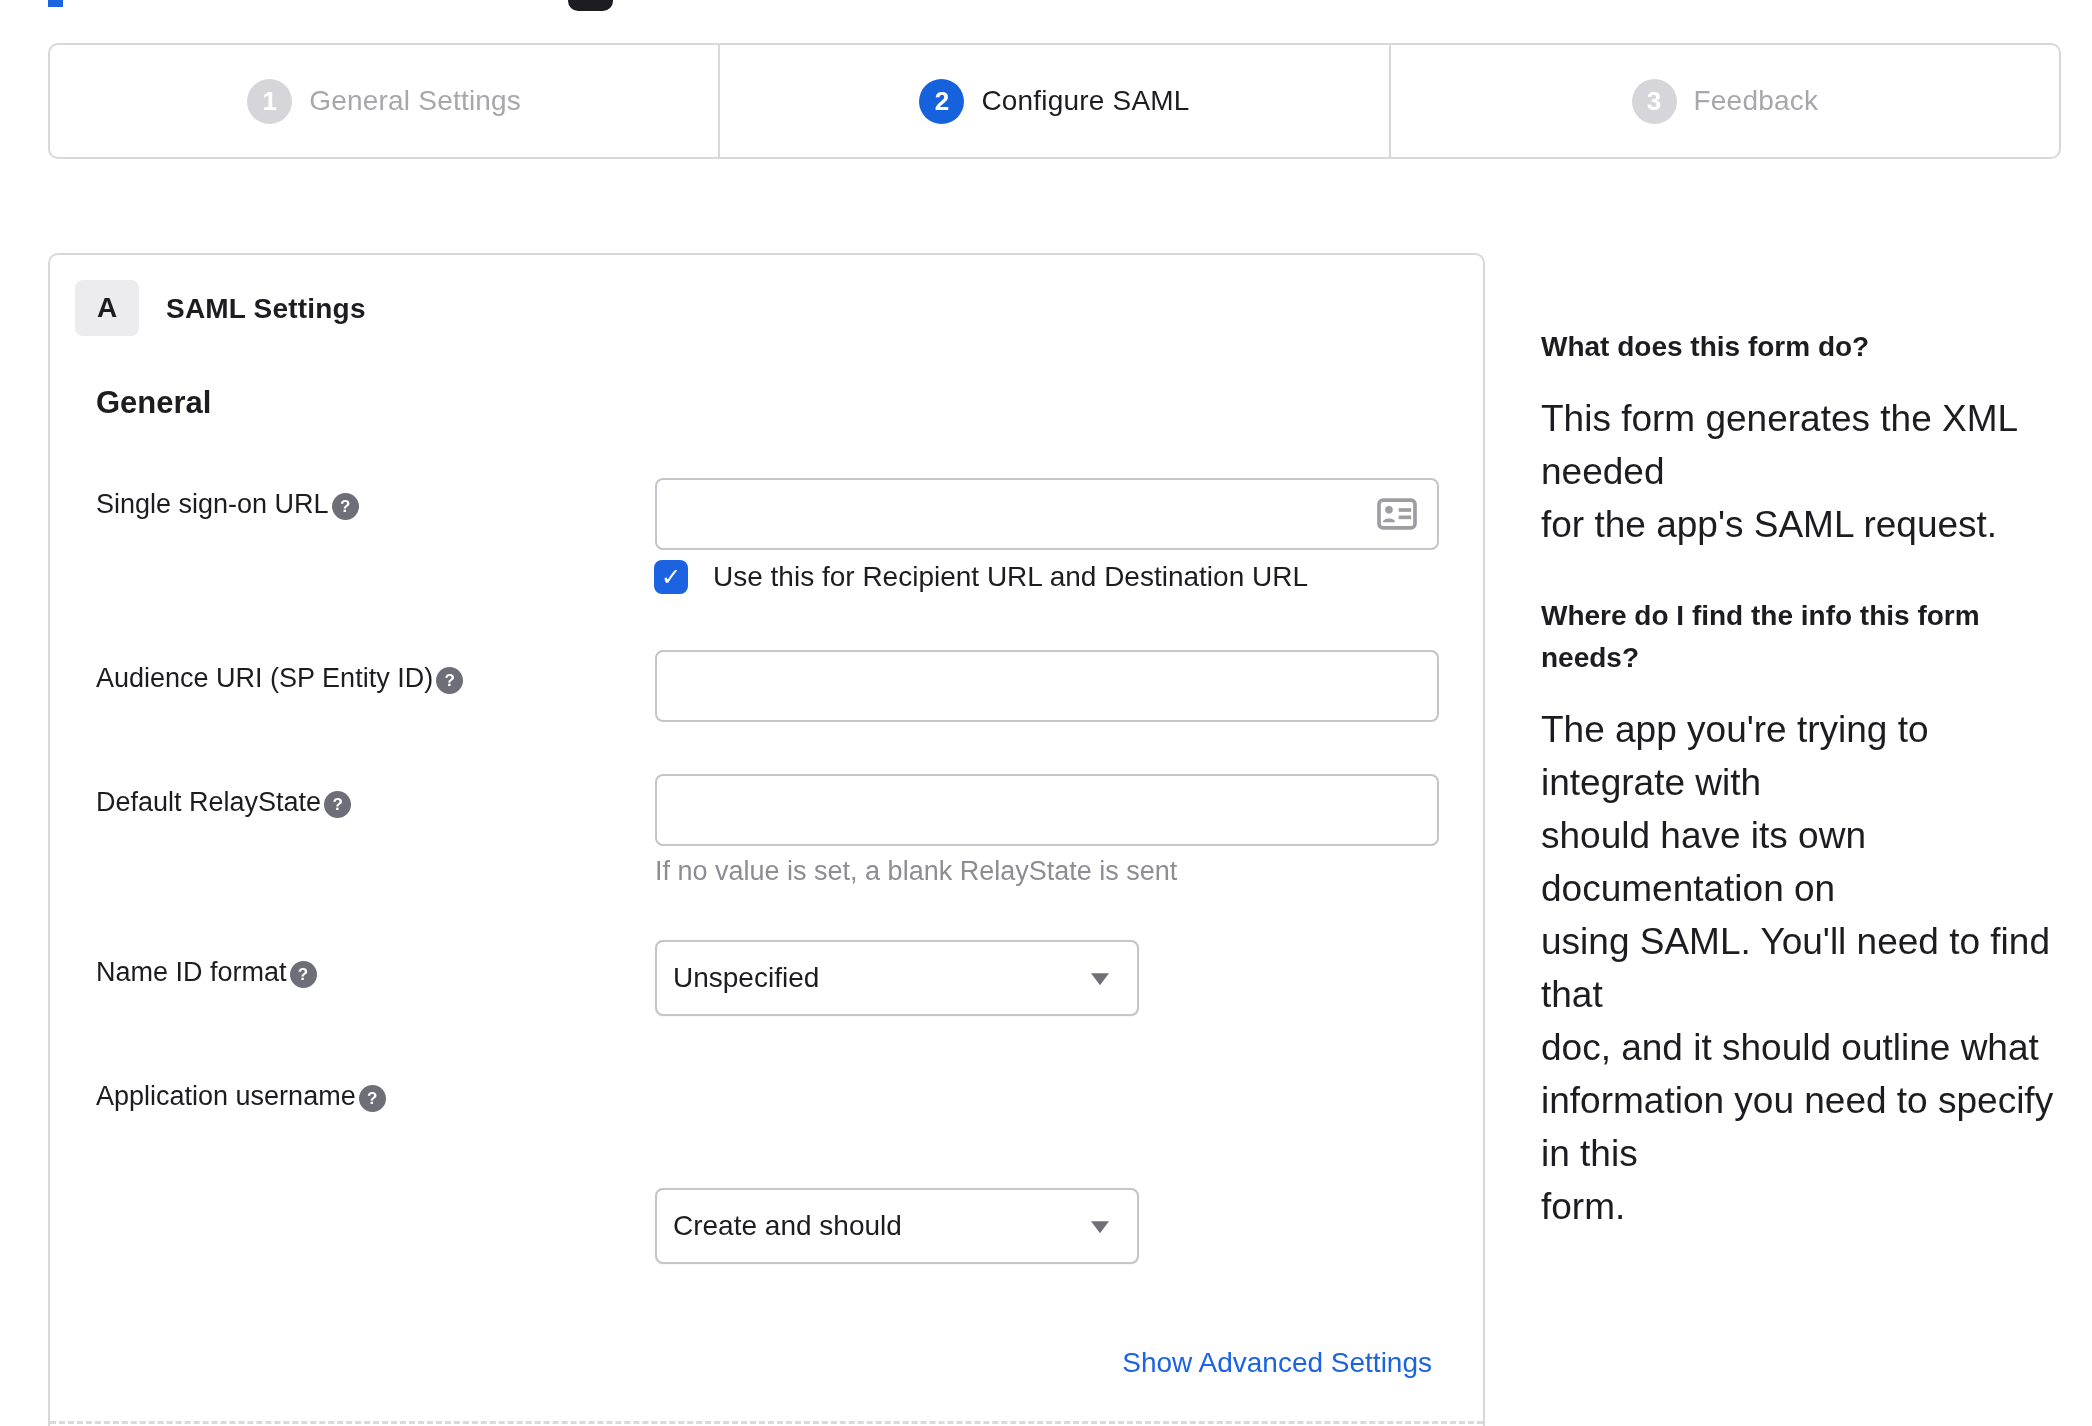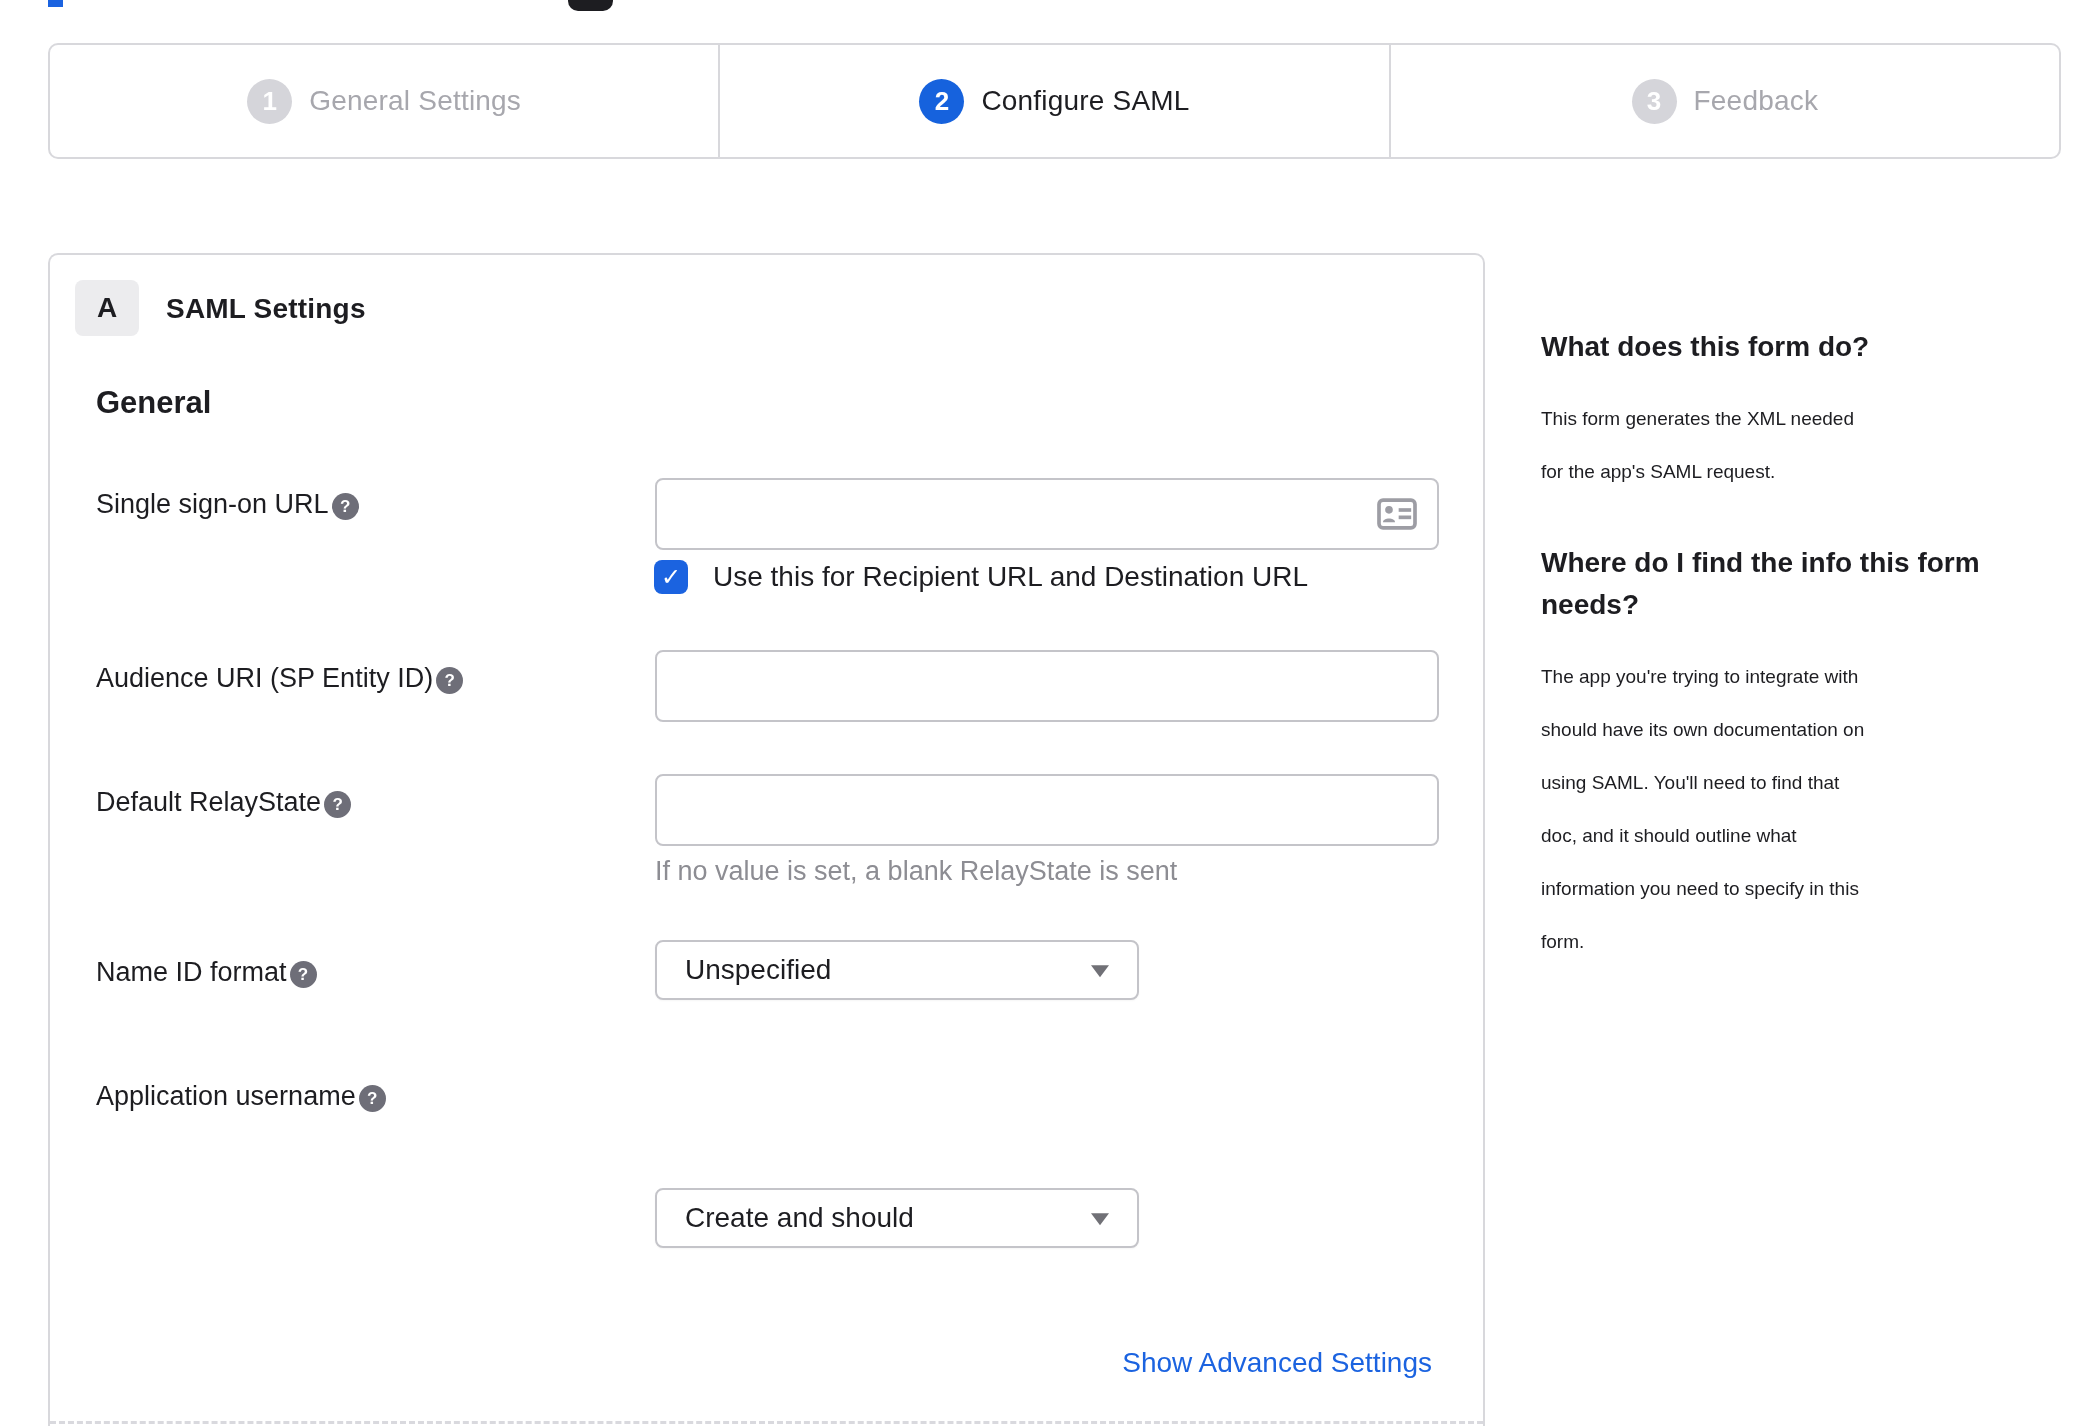--- a/index.html
+++ b/index.html
@@ -42,37 +42,37 @@
                 font-size:28px; font-family:inherit; color:#1d1d21; padding:0 70px 0 24px; outline:none; }
   .input-icon { position:absolute; right:22px; top:50%; transform:translateY(-50%); pointer-events:none; }
 
   .checkbox-row { position:absolute; left:604px; top:305px; display:flex; align-items:center; gap:25px; }
   .checkbox { width:34px; height:34px; border-radius:8px; background:#1b63e0; color:#fff;
               display:flex; align-items:center; justify-content:center; font-size:24px; font-weight:700; cursor:pointer; }
   .checkbox-label { font-size:28px; }
 
   .hint { position:absolute; left:605px; top:601px; font-size:27px; color:#8d8d93; }
 
-  .select { position:absolute; left:605px; width:484px; height:60px; background:#fff;
+  .select { position:absolute; left:605px; width:484px; height:76px; background:#fff;
             border:2px solid #c4c4c9; border-radius:8px; display:flex; align-items:center;
-            padding:0 60px 0 28px; font-size:28px; cursor:pointer;
+            padding:0 60px 0 16px; font-size:28px; cursor:pointer;
             box-shadow:0 1px 2px rgba(0,0,0,.04); }
   .select-arrow { position:absolute; right:28px; top:50%; transform:translateY(-40%);
                   width:0; height:0; border-left:9px solid transparent; border-right:9px solid transparent;
                   border-top:12px solid #707076; }
 
   .advanced-link { position:absolute; right:51px; top:1092px; font-size:28px; font-weight:500;
                    color:#1b63e0; text-decoration:none; cursor:pointer; }
 
   .dashed-divider { position:absolute; left:0; right:0; top:1166px; border-top:3px dashed #d9d9de; }
 
   
   .help-col { position:absolute; left:1533px; top:326px; width:520px;margin-left:8px; }
   .q-title { font-size:28px; font-weight:700; line-height:42px; margin:0 0 24px; white-space:pre-line; }
-  .q-body  { font-size:19px; line-height:53px; margin:0 0 44px; white-space:pre-line; color:#1d1d21; }
+  .q-body  { font-size:37px; line-height:53px; margin:0 0 44px; white-space:pre-line; color:#1d1d21; }
 </style>
 </head>
 <body>
 
 <div class="screen">
 
   <div class="frag-blue"></div>
   <div class="frag-dark"></div>
 
   <div class="stepper">

